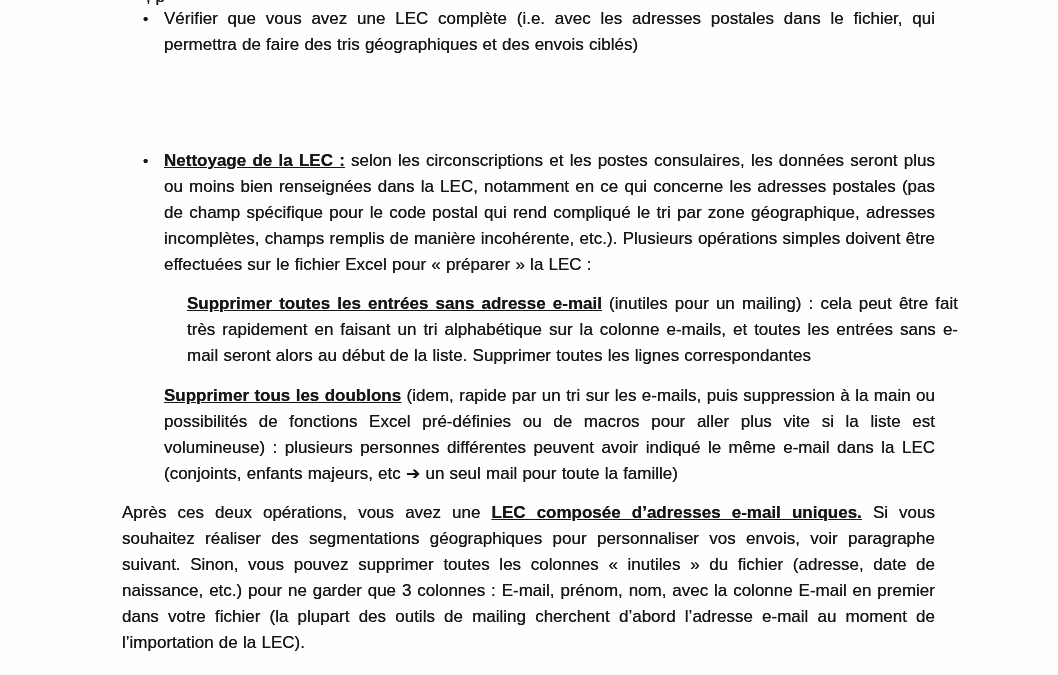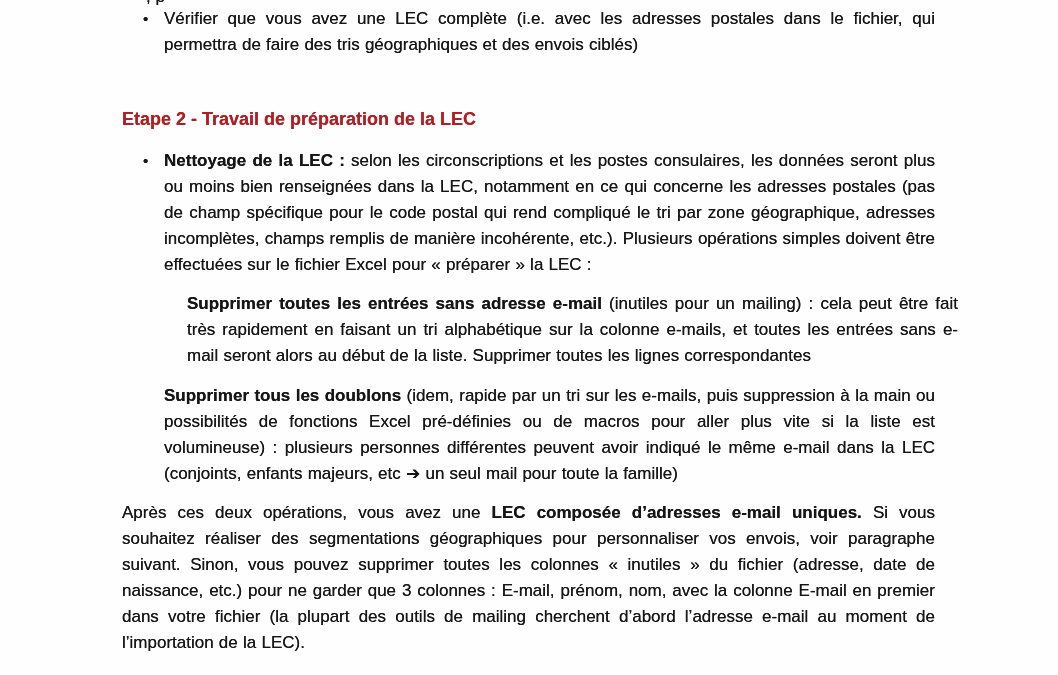--- a/index.html
+++ b/index.html
@@ -15,21 +15,21 @@
     background: var(--page-bg, #fefefe);
     color: var(--text-color, #161616);
   }
   .doc-text {
     font-size: 17px;
     line-height: 26px;
     text-align: justify;
     text-shadow: 0 0 0.6px rgba(10,10,10,0.85);
     word-spacing: 0.5px;
   }
-  .b, .bold { font-weight: 700; }
+  .b, .bold { font-weight: 700; text-decoration: underline; }
   .abs { position: absolute; }
   .cutoff {
     position: absolute; top: 0; left: 146px;
     height: 5px; width: 60px; overflow: hidden;
   }
   .cutoff .inner {
     display: block; margin-top: -16px;
     font-size: 17px; line-height: 26px;
     text-shadow: 0 0 0.6px rgba(10,10,10,0.85);
   }
@@ -55,21 +55,20 @@
 
   <div class="cutoff">
     <span class="inner">; p</span>
   </div>
 
   <div class="abs bullet-item doc-text" style="top:6px; left:143px; width:792px;">
     <span class="bullet-dot">•</span>
     <div class="bullet-body"><span>Vérifier que vous avez une LEC complète (i.e. avec les adresses postales dans le fichier, qui permettra de faire des tris géographiques et des envois ciblés)</span></div>
   </div>
 
-  <div class="abs heading" style="top:107px; left:122px; width:820px;">Etape 2 - Travail de préparation de la LEC</div>
 
   <div class="abs bullet-item doc-text" style="top:148px; left:143px; width:792px;">
     <span class="bullet-dot">•</span>
     <div class="bullet-body"><span class="b">Nettoyage de la LEC :</span><span> selon les circonscriptions et les postes consulaires, les données seront plus ou moins bien renseignées dans la LEC, notamment en ce qui concerne les adresses postales (pas de champ spécifique pour le code postal qui rend compliqué le tri par zone géographique, adresses incomplètes, champs remplis de manière incohérente, etc.). Plusieurs opérations simples doivent être effectuées sur le fichier Excel pour « préparer » la LEC :</span></div>
   </div>
 
   <div class="abs doc-text" style="top:291px; left:164px; width:771px;margin-left:23px;"><span class="b">Supprimer toutes les entrées sans adresse e-mail</span><span> (inutiles pour un mailing) : cela peut être fait très rapidement en faisant un tri alphabétique sur la colonne e-mails, et toutes les entrées sans e-mail seront alors au début de la liste. Supprimer toutes les lignes correspondantes</span></div>
 
   <div class="abs doc-text" style="top:383px; left:164px; width:771px;"><span class="b">Supprimer tous les doublons</span><span> (idem, rapide par un tri sur les e-mails, puis suppression à la main ou possibilités de fonctions Excel pré-définies ou de macros pour aller plus vite si la liste est volumineuse) : plusieurs personnes différentes peuvent avoir indiqué le même e-mail dans la LEC (conjoints, enfants majeurs, etc ➔ un seul mail pour toute la famille)</span></div>
 

